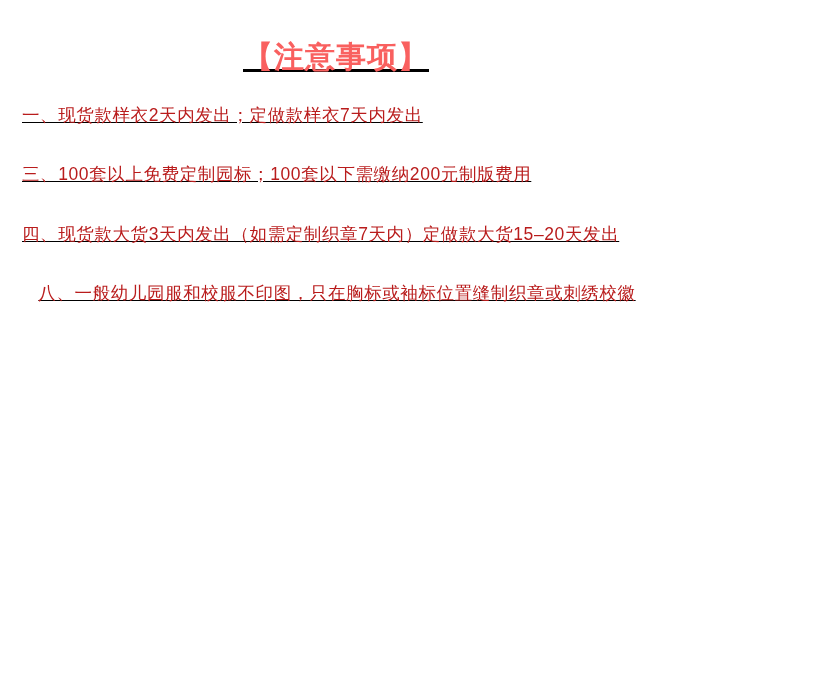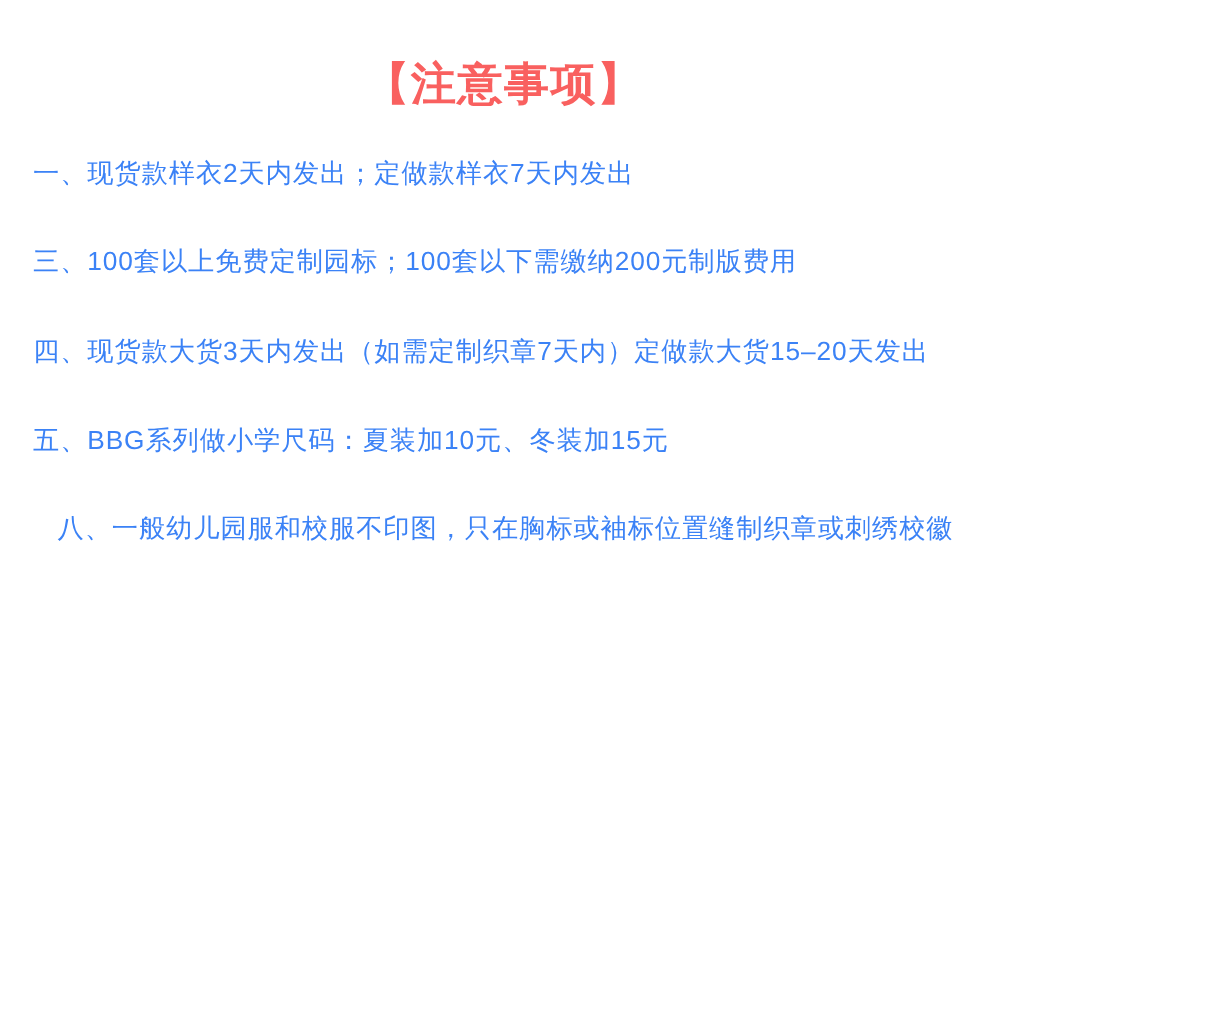--- a/index.html
+++ b/index.html
@@ -12,36 +12,37 @@
     height: 679px;
     font-family: "Liberation Sans", "DejaVu Sans", sans-serif;
     overflow: hidden;
   }
   .page {
     position: relative;
     width: 672px;
     height: 679px;
     background: #ffffff;
     box-sizing: border-box;
+    text-decoration: underline;
   }
   .doc-title {
     text-align: center;
     color: #f9605f;
     font-size: 30px;
     font-weight: bold;
     letter-spacing: 1px;
     padding-top: 36px;
     padding-bottom: 6px;
     line-height: 1.4;
   }
   .notes {
     padding: 18px 20px 0 22px;
   }
   .note-line {
-    color: #3b82f6;
+    color: #b91c1c;
     font-size: 17.5px;
     line-height: 1.5;
     letter-spacing: 0.6px;
     white-space: nowrap;
     margin-bottom: 33px;
   }
   .note-line:last-child {
     margin-bottom: 0;
     text-align: center;
   }
@@ -50,17 +51,16 @@
 <body>
 
 <div class="page">
 
   <div class="doc-title">【注意事项】</div>
 
   <div class="notes">
     <div class="note-line">一、现货款样衣2天内发出；定做款样衣7天内发出</div>
     <div class="note-line">三、100套以上免费定制园标；100套以下需缴纳200元制版费用</div>
     <div class="note-line">四、现货款大货3天内发出（如需定制织章7天内）定做款大货15–20天发出</div>
-    <div class="note-line">五、BBG系列做小学尺码：夏装加10元、冬装加15元</div>
     <div class="note-line">八、一般幼儿园服和校服不印图，只在胸标或袖标位置缝制织章或刺绣校徽</div>
   </div>
 
 </div>
 
 </body></html>

